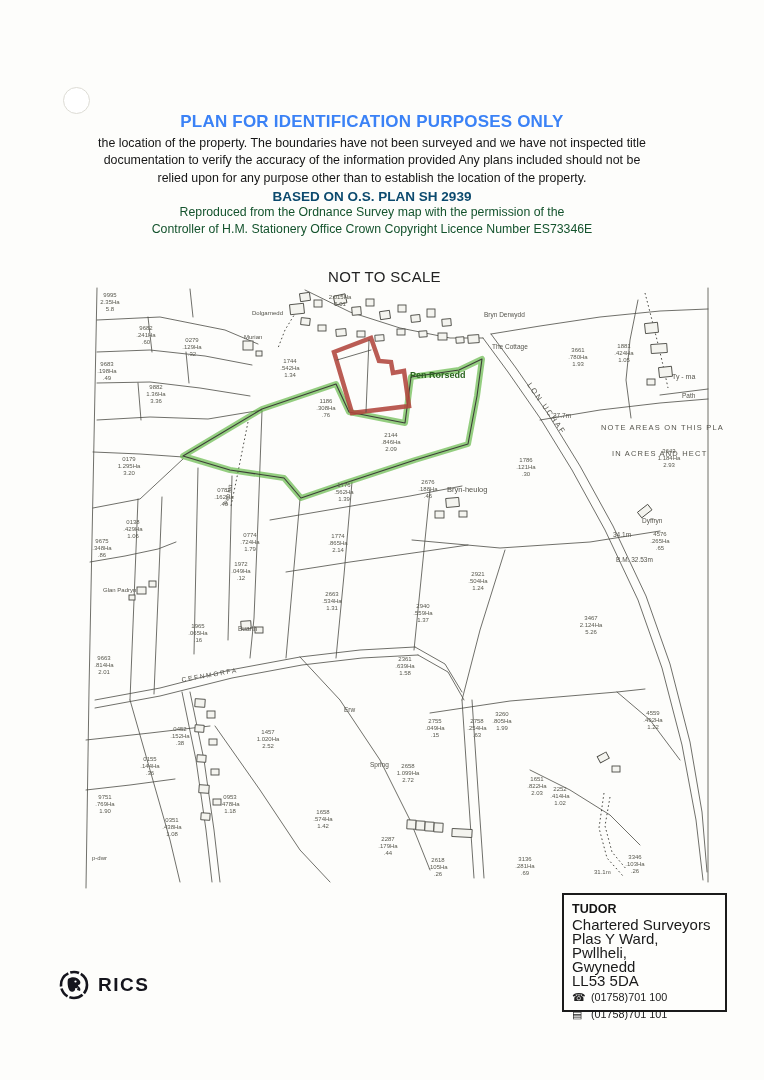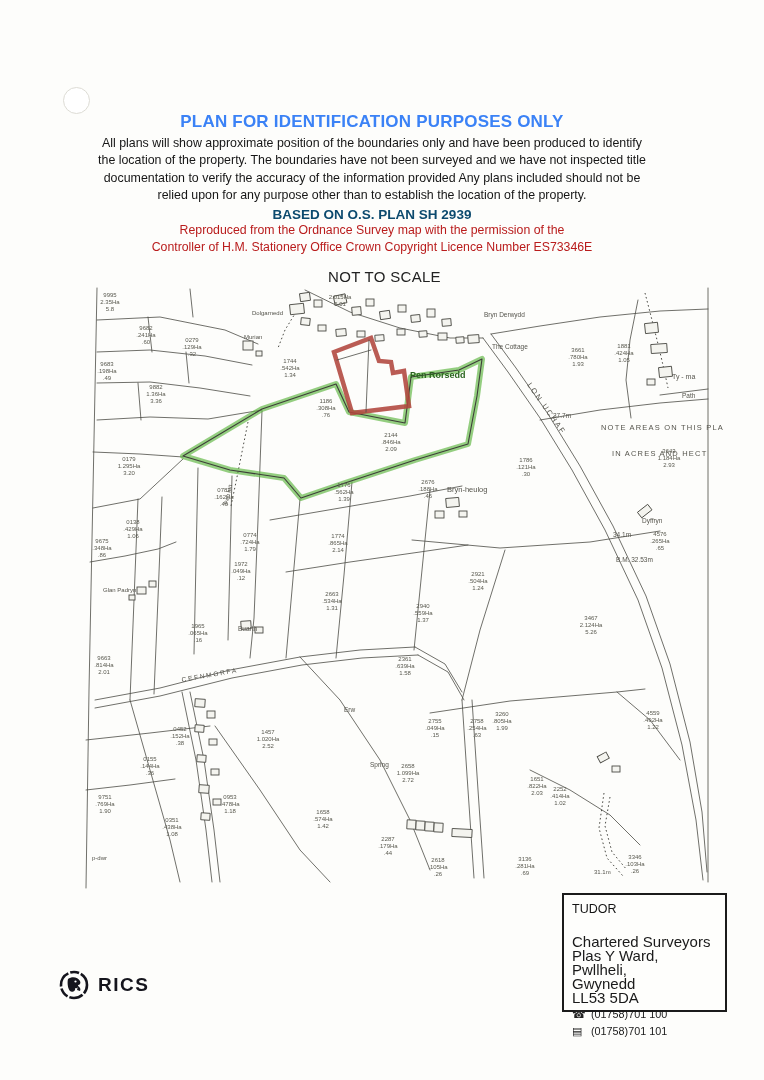--- a/index.html
+++ b/index.html
@@ -7,52 +7,51 @@
     width:764px;height:1080px;position:relative;overflow:hidden;
     background:#ffffff;font-family:"Liberation Sans",sans-serif;color:#1c1c1c;
   }
   .page{position:absolute;inset:0;background:#fdfdfb;}
   
   .header{position:absolute;top:112px;left:62px;width:620px;text-align:center;}
   .title{font-size:17px;font-weight:bold;letter-spacing:.2px;margin-bottom:3px;color:#3b82f6;}
   .address{font-size:15px;font-weight:bold;margin-bottom:6px;color:#111;}
   .disc-line{font-size:12.4px;line-height:17.4px;color:#161616;}
   .based{font-size:13.5px;font-weight:bold;margin-top:2px;color:#0c4a6e;}
-  .copyright{font-size:12.3px;line-height:17px;color:#b91c1c;}
+  .copyright{font-size:12.3px;line-height:17px;color:#14532d;}
   .scale-note{position:absolute;top:268px;left:62px;width:645px;text-align:center;
     font-size:15px;color:#222;letter-spacing:.3px;}
   
   svg.map{position:absolute;left:0;top:0;}
   .fieldline{stroke:var(--line,#4b4b45);stroke-width:.8;fill:none;stroke-linejoin:round;stroke-linecap:round;}
   .bld{fill:#f4f4ef;stroke:var(--line,#4b4b45);stroke-width:.9;}
   .dotted{stroke:var(--line,#4b4b45);stroke-width:1;fill:none;stroke-dasharray:1.6,2.6;}
   .map-label{fill:#55544c;font-size:6.5px;}
   .parcel-line{fill:#5a5a50;font-size:6px;text-anchor:middle;}
   
   .firm-box{position:absolute;left:562px;top:893px;width:165px;height:119px;
     border:2px solid #1b1b1b;background:#fefefc;box-sizing:border-box;padding:7px 8px;}
-  .firm-name{font-size:12.5px;font-weight:normal;color:#141414;margin-bottom:19px;}
+  .firm-name{font-size:12.5px;font-weight:bold;color:#141414;margin-bottom:2px;}
   .firm-line{font-size:15px;color:#1a1a1a;line-height:14px;}
   .firm-tel{font-size:10.8px;color:#1a1a1a;line-height:16px;display:flex;align-items:center;gap:7px;margin-top:1px;}
   .tel-icon{font-size:11px;color:#222;width:12px;display:inline-block;}
   .rics{position:absolute;left:58px;top:968px;display:flex;align-items:center;gap:8px;}
   .rics-text{font-size:19px;font-weight:bold;letter-spacing:1.5px;color:#15151d;}
   .punch{position:absolute;left:63px;top:87px;width:25px;height:25px;border-radius:50%;
     border:1.5px solid #dddcd5;background:#fff;}
 </style>
 </head>
 <body>
 
 <div class="page">
 
   <div class="punch"></div>
 
   <div class="header">
     <div class="title">PLAN FOR IDENTIFICATION PURPOSES ONLY</div>
-    <div class="disc-line">All plans will show approximate position of the boundaries only and have been produced to identify</div>
     <div class="disc-line">the location of the property. The boundaries have not been surveyed and we have not inspected title</div>
     <div class="disc-line">documentation to verify the accuracy of the information provided Any plans included should not be</div>
     <div class="disc-line">relied upon for any purpose other than to establish the location of the property.</div>
     <div class="based">BASED ON O.S. PLAN SH 2939</div>
     <div class="copyright">Reproduced from the Ordnance Survey map with the permission of the</div>
     <div class="copyright">Controller of H.M. Stationery Office Crown Copyright Licence Number ES73346E</div>
   </div>
 
   <div class="scale-note">NOT TO SCALE</div>
 

